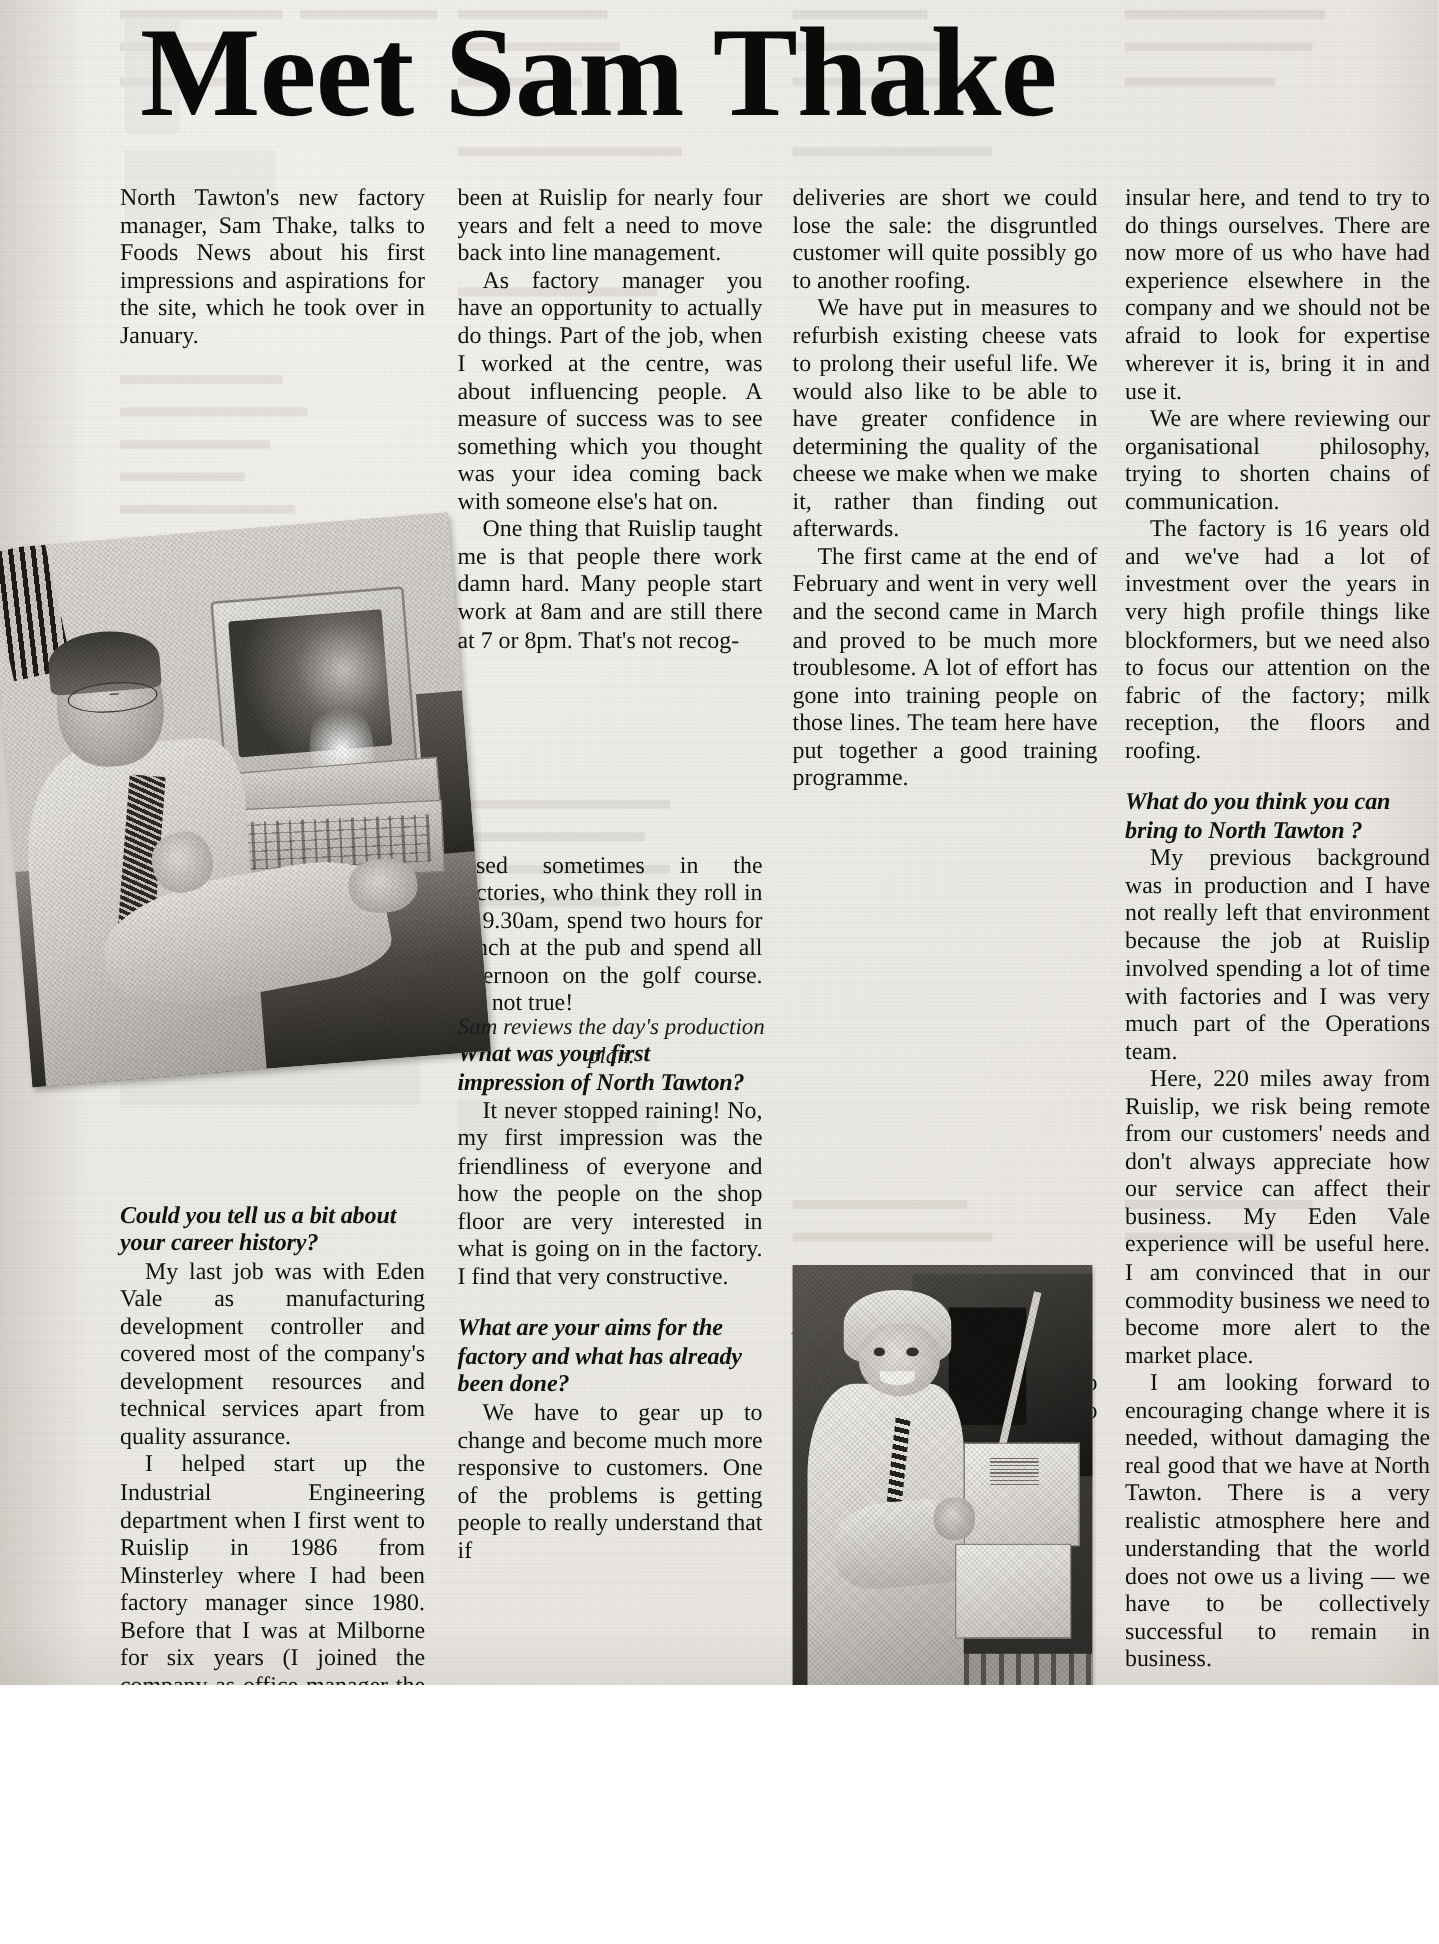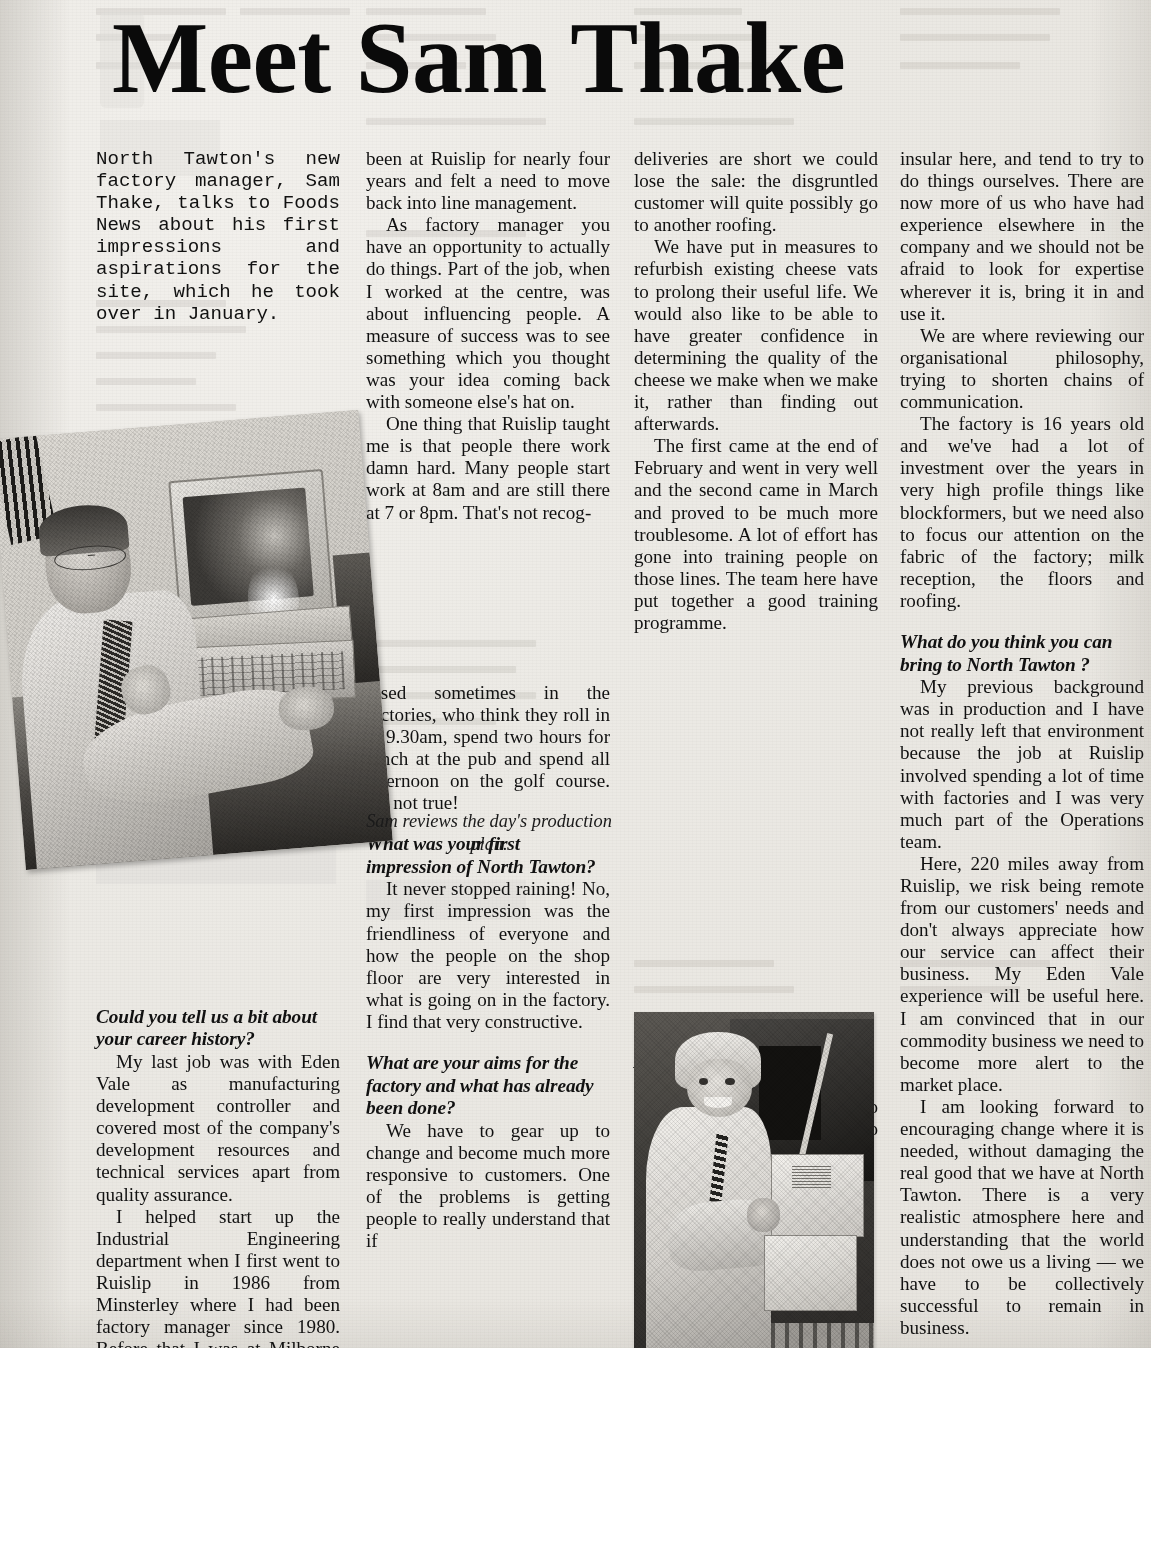--- a/index.html
+++ b/index.html
@@ -97,21 +97,20 @@
   #col4 { left: 900px; }
 
   .col p {
     margin: 0;
     text-indent: 20px;
   }
   .col p.noindent { text-indent: 0; }
   .col p.lead {
     text-indent: 0;
     text-align: justify;
-    font-family: Liberation Mono, monospace;
   }
   .col h3 {
     margin: 19px 0 0 0;
     font-size: 19.3px;
     line-height: 22.6px;
     font-weight: 700;
     font-style: italic;
     text-align: left;
     letter-spacing: -0.1px;
   }

